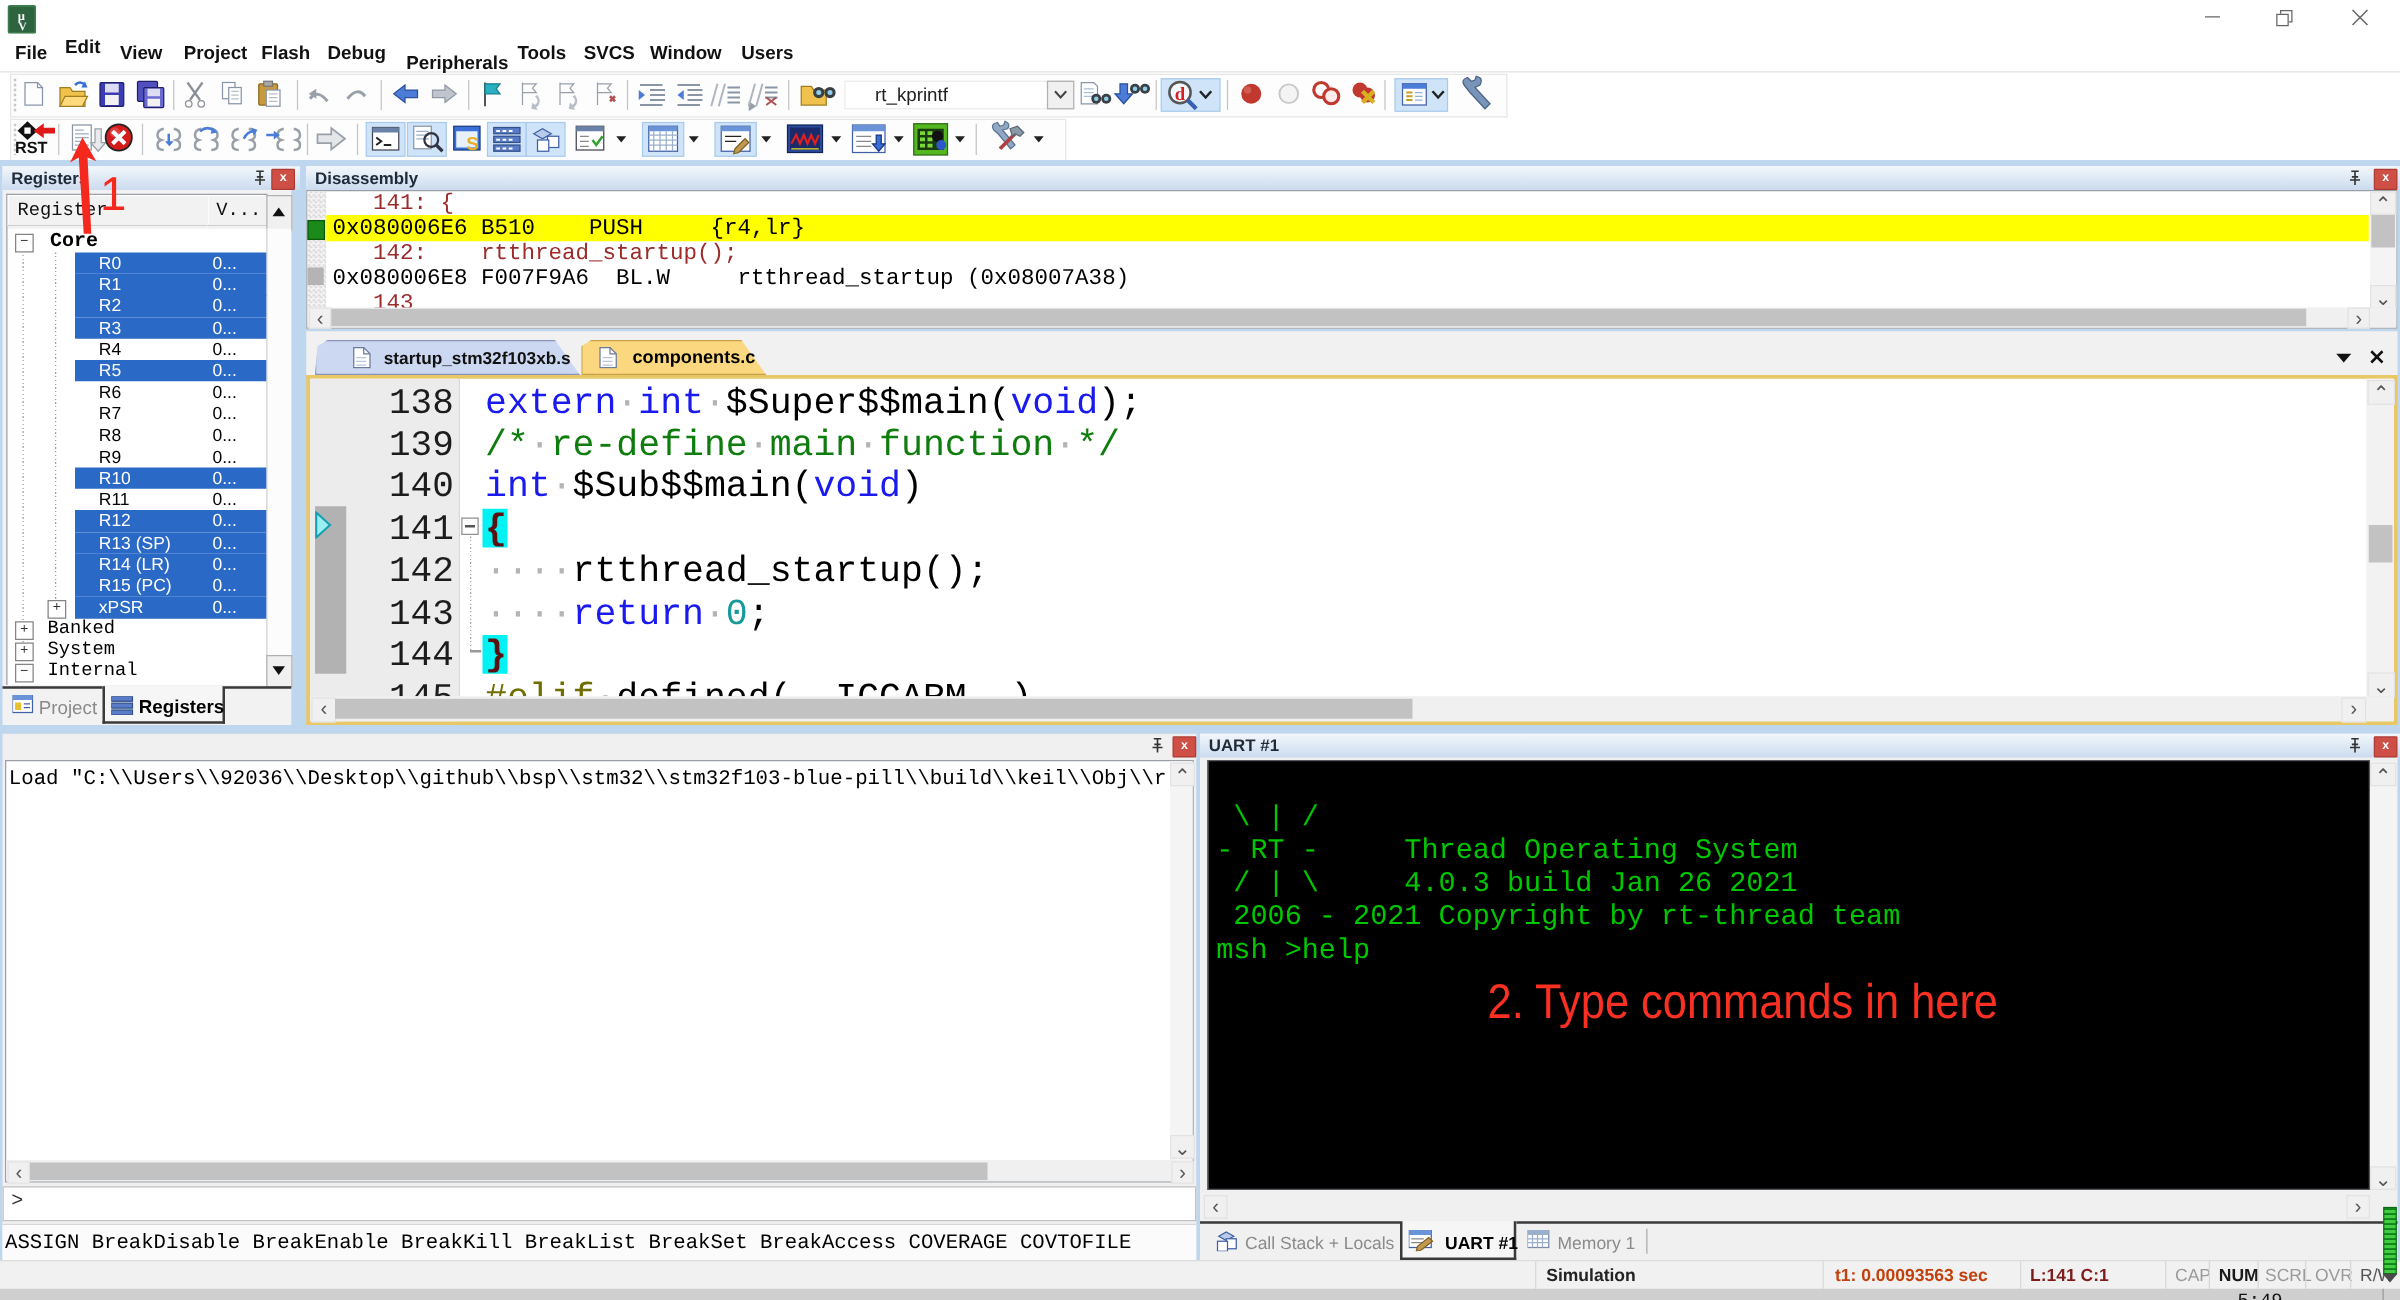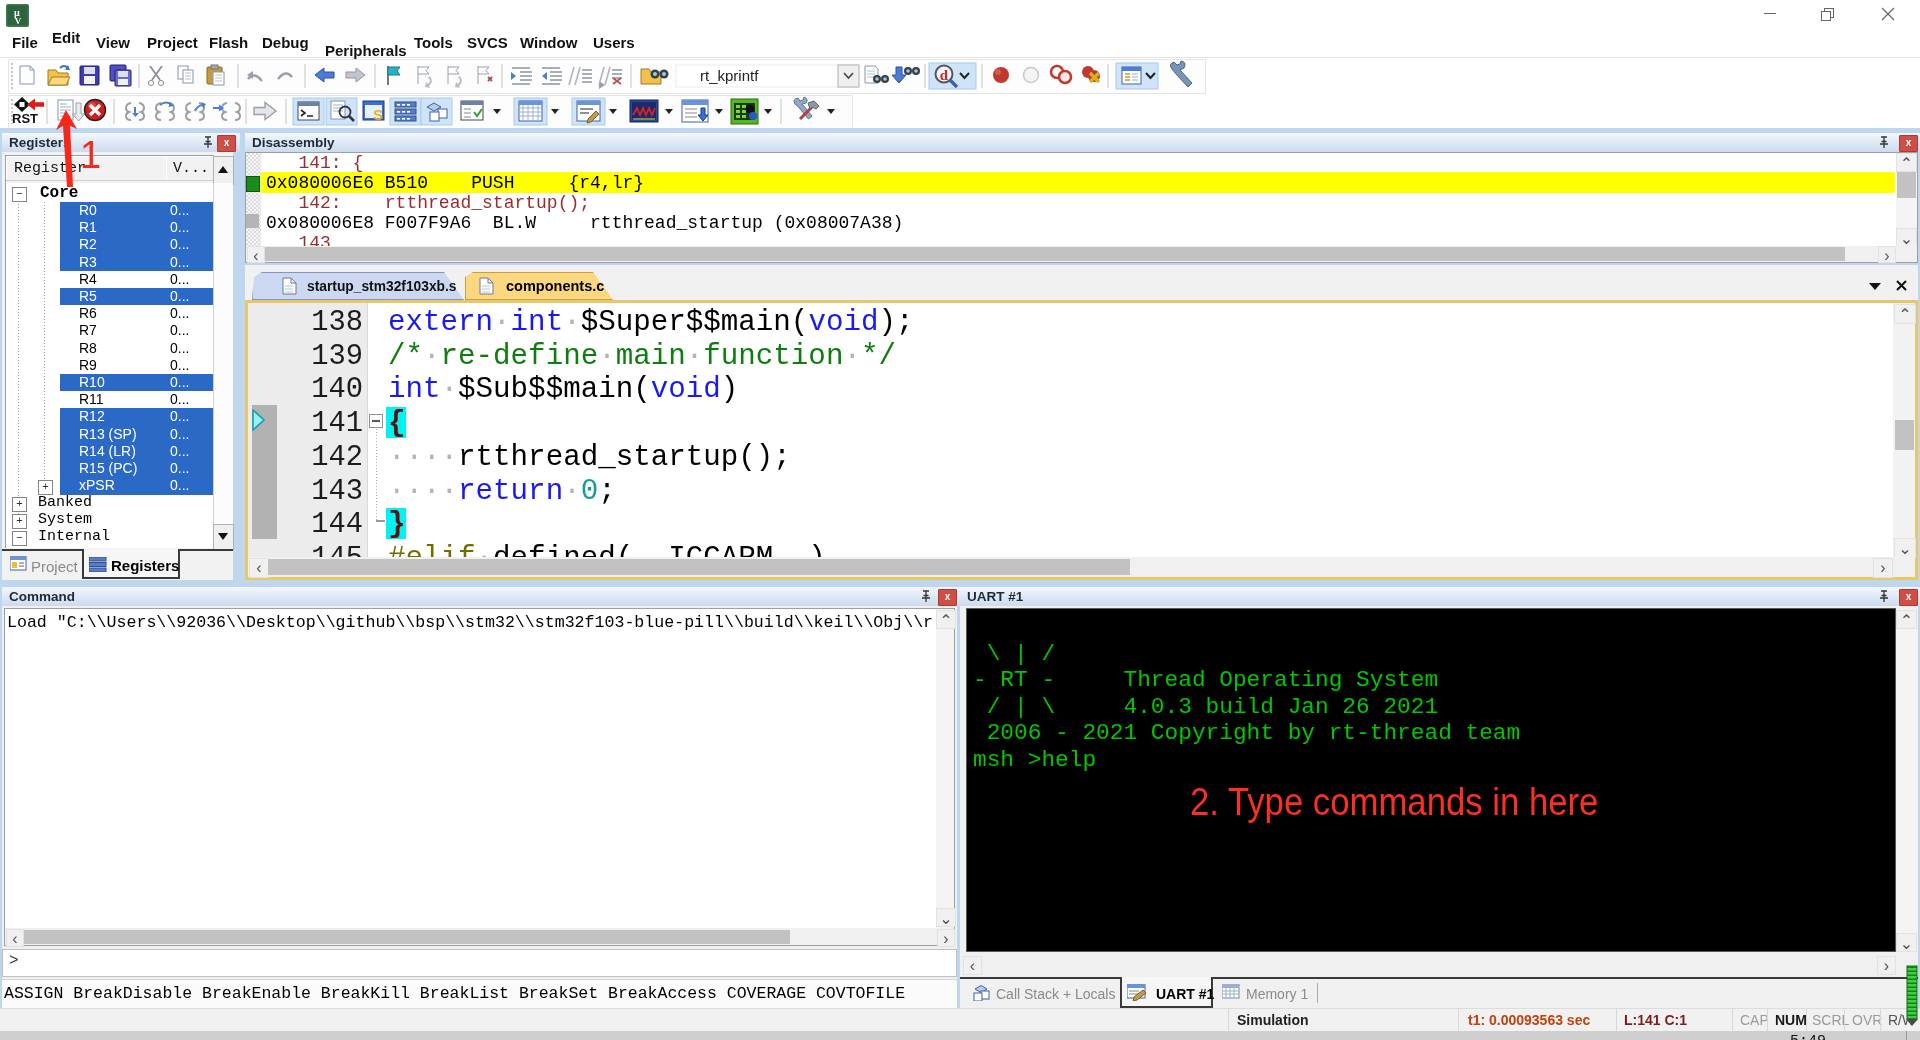--- a/index.html
+++ b/index.html
@@ -544,21 +544,20 @@
 <div class="sbb" style="left:1894px;top:304px;width:20px;height:18px;">⌃</div>
 <div class="thumb" style="left:1895px;top:420px;width:19px;height:30px;"></div>
 <div class="sbb" style="left:1894px;top:538px;width:20px;height:18px;">⌄</div>
 
 <div class="abs sbt" style="left:248px;top:557px;width:1667px;height:20px;"></div>
 <div class="sbb" style="left:249px;top:558px;width:18px;height:18px;">‹</div>
 <div class="thumb" style="left:268px;top:559px;width:862px;height:16px;"></div>
 <div class="sbb" style="left:1873px;top:558px;width:18px;height:18px;">›</div>
 
 <div class="abs" style="left:2px;top:587px;width:955px;height:421px;background:#f0f0f0;"></div>
-<div class="cap" style="left:2px;top:587px;width:955px;height:19px;">Command</div>
 <svg class="abs" style="left:920px;top:590px" width="12" height="13">
       <path d="M6 1 v7 M3 1 h6 M3.5 5.5 h5 M2 8 h8 M6 8 v4" stroke="#333" stroke-width="1.3" fill="none"></path>
     </svg>
 <div class="capx" style="left:938px;top:589px;">x</div>
 <div class="abs" style="left:4px;top:608px;width:951px;height:338px;background:#fff;border:1px solid #9aa0a6;box-sizing:border-box;"></div>
 <div class="abs mono" style="left:7px;top:613px;width:925px;overflow:hidden;font-size:16.6px;color:#000;white-space:pre;">Load "C:\\Users\\92036\\Desktop\\github\\bsp\\stm32\\stm32f103-blue-pill\\build\\keil\\Obj\\r</div>
 
 <div class="abs" style="left:936px;top:609px;width:18px;height:319px;background:#f4f4f4;"></div>
 <div class="sbb" style="left:936px;top:610px;width:18px;height:17px;">⌃</div>
 <div class="sbb" style="left:936px;top:908px;width:18px;height:17px;">⌄</div>

